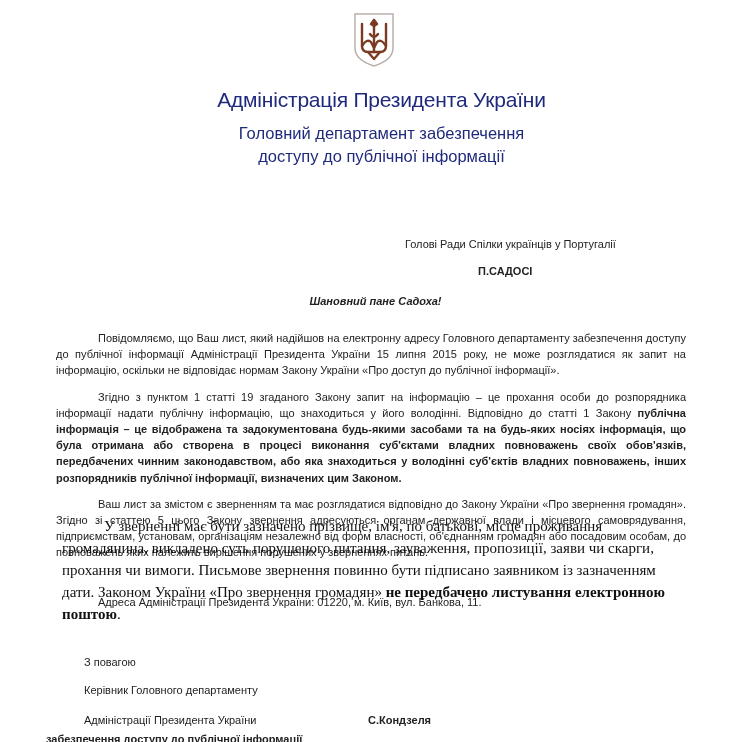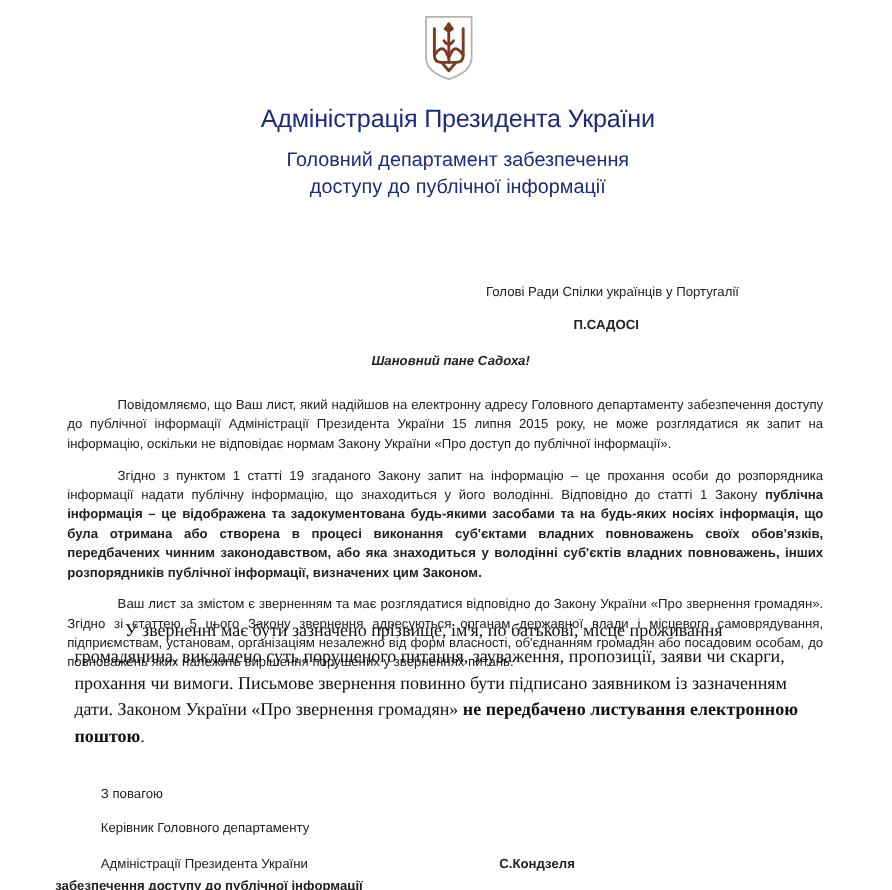--- a/index.html
+++ b/index.html
@@ -47,21 +47,21 @@
     }
     .serif-block p { margin: 16px; text-indent: 42px; }
 
     #p-block2 { top: 584px; }
 
     .plain { font-size: 11px; color: #222; }
     .regards { left: 84px; top: 656px; }
     .sig1 { left: 84px; top: 684px; }
     .sig2 { left: 46px; top: 733px; font-weight: bold; }
     .sig3 { left: 84px; top: 714px; }
-    .signame { left: 368px; top: 714px; font-weight: bold; margin-left: 48px; }
+    .signame { left: 368px; top: 714px; font-weight: bold; }
   </style>
 </head>
 <body>
 
 <svg id="coat" class="abs" viewBox="0 0 42 56">
   <path d="M2 2 H40 V36 Q40 48 21 54 Q2 48 2 36 Z" fill="#fff" stroke="#b9b0aa" stroke-width="1.5"></path>
   <g fill="none" stroke="#7a3b22" stroke-width="2.4" stroke-linejoin="round" stroke-linecap="round">
     <path d="M21 8 V40"></path>
     <path d="M21 8 L18 12 L21 14 L24 12 Z" fill="#7a3b22"></path>
     <path d="M9 12 V34 Q9 40 15 40 H27 Q33 40 33 34 V12"></path>
@@ -84,19 +84,20 @@
   <p>Повідомляємо, що Ваш лист, який надійшов на електронну адресу Головного департаменту забезпечення доступу до публічної інформації Адміністрації Президента України 15 липня 2015 року, не може розглядатися як запит на інформацію, оскільки не відповідає нормам Закону України «Про доступ до публічної інформації».</p>
   <p><span>Згідно з пунктом 1 статті 19 згаданого Закону запит на інформацію – це прохання особи до розпорядника інформації надати публічну інформацію, що знаходиться у його володінні. Відповідно до статті 1 Закону </span><b>публічна інформація – це відображена та задокументована будь-якими засобами та на будь-яких носіях інформація, що була отримана або створена в процесі виконання суб'єктами владних повноважень своїх обов'язків, передбачених чинним законодавством, або яка знаходиться у володінні суб'єктів владних повноважень, інших розпорядників публічної інформації, визначених цим Законом.</b></p>
   <p>Ваш лист за змістом є зверненням та має розглядатися відповідно до Закону України «Про звернення громадян». Згідно зі статтею 5 цього Закону звернення адресуються органам державної влади і місцевого самоврядування, підприємствам, установам, організаціям незалежно від форм власності, об'єднанням громадян або посадовим особам, до повноважень яких належить вирішення порушених у зверненнях питань.</p>
 </div>
 
 <div class="abs serif-block">
   <p><span>У зверненні має бути зазначено прізвище, ім'я, по батькові, місце проживання громадянина, викладено суть порушеного питання, зауваження, пропозиції, заяви чи скарги, прохання чи вимоги. Письмове звернення повинно бути підписано заявником із зазначенням дати. Законом України «Про звернення громадян» </span><b>не передбачено листування електронною поштою</b><span>.</span></p>
 </div>
 
 <div id="p-block2" class="abs body-text">
+  <p>Адреса Адміністрації Президента України: 01220, м. Київ, вул. Банкова, 11.</p>
 </div>
 
 <div class="abs plain regards">З повагою</div>
 <div class="abs plain sig1">Керівник Головного департаменту</div>
 <div class="abs plain sig2">забезпечення доступу до публічної інформації</div>
 <div class="abs plain sig3">Адміністрації Президента України</div>
 <div class="abs plain signame">С.Кондзеля</div>
 
 </body></html>

